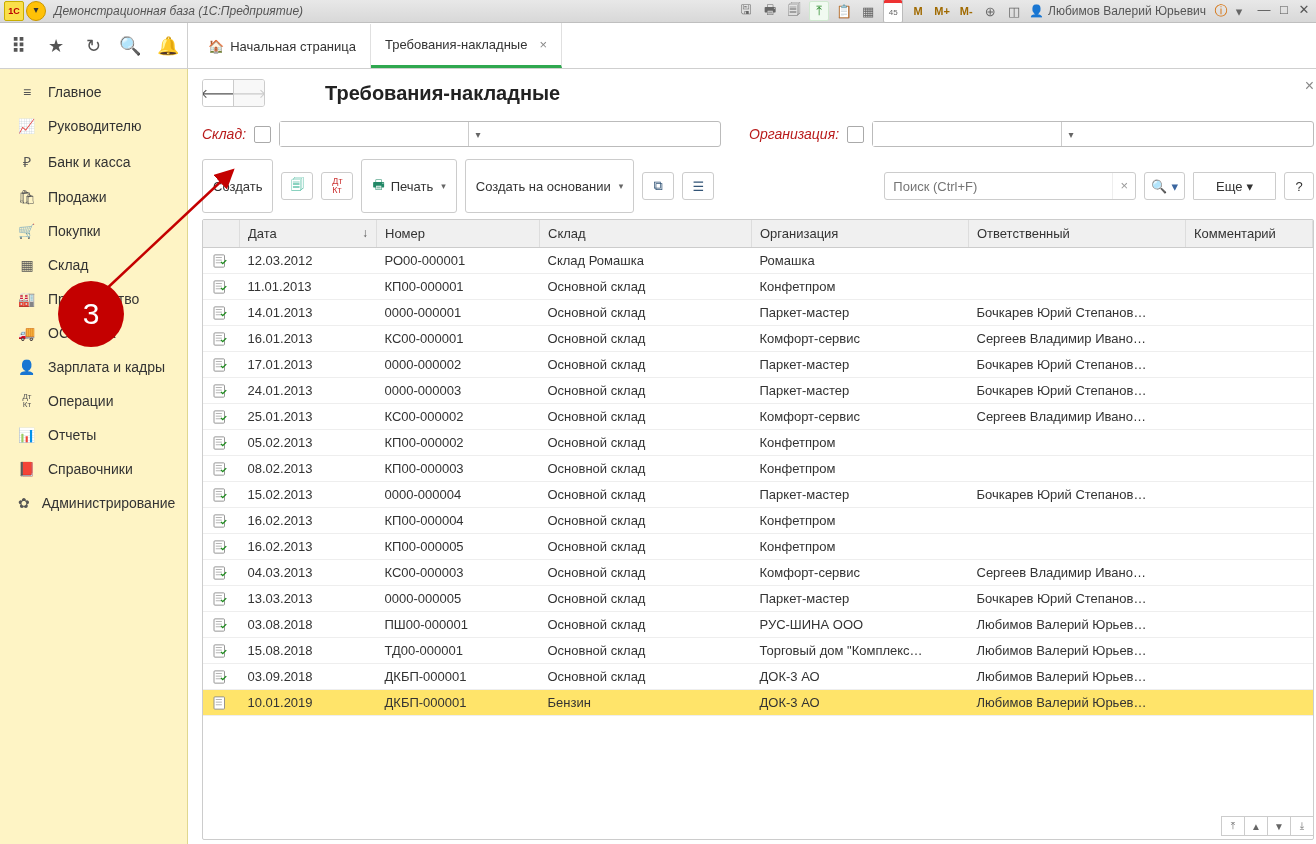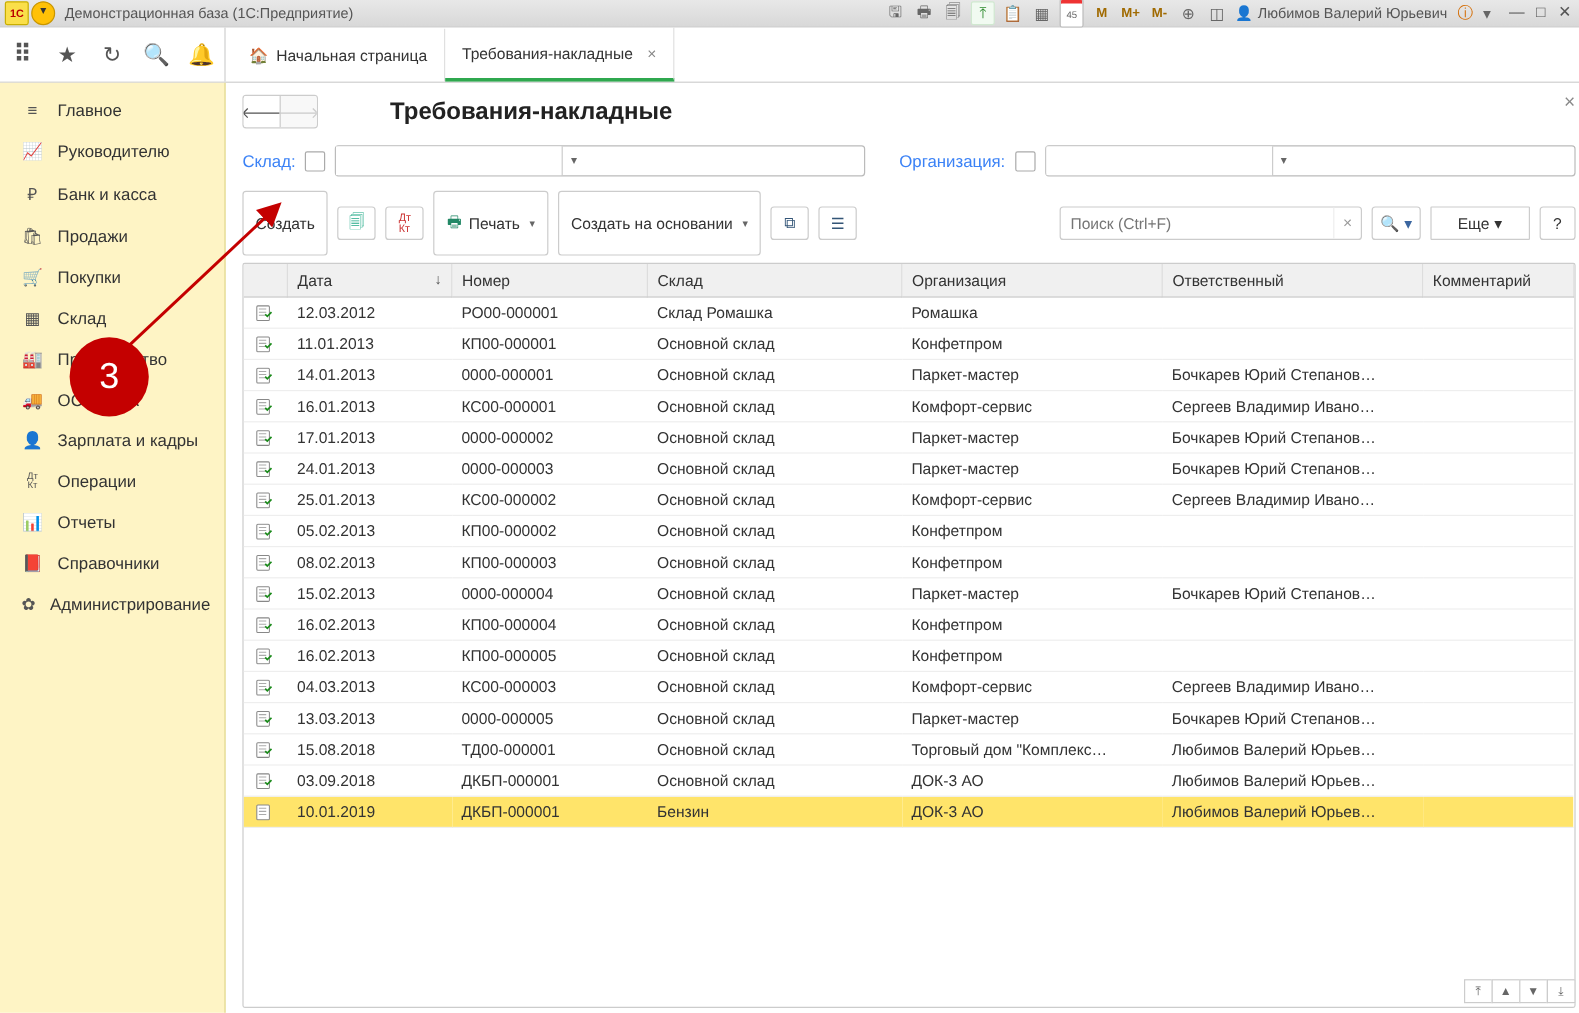--- a/index.html
+++ b/index.html
@@ -40,21 +40,21 @@
     width: 18px; height: 18px;
     border-radius: 50%;
     background: #ffc107;
     border: 1px solid #c99600;
     text-align: center;
     line-height: 15px;
     font-size: 10px;
     margin-right: 8px;
     color: #333;
   }
-  .titlebar .title-text { flex: 0 0 auto; }
+  .titlebar .title-text { flex: 0 0 auto; font-style: italic; }
   .titlebar .spacer { flex: 1; }
   .titlebar .tb-icons { display: flex; gap: 6px; align-items: center; }
   .tb-icon {
     width: 18px; height: 18px;
     display: flex; align-items: center; justify-content: center;
     color: #666;
     font-size: 13px;
     border-radius: 2px;
   }
   .tb-icon.green { color: #2e8b2e; border: 1px solid #d0e8d0; background: #f1faf1; }
@@ -176,21 +176,21 @@
     cursor: pointer;
   }
 
   
   .filters {
     display: flex;
     align-items: center;
     gap: 8px;
     margin-bottom: 12px;
   }
-  .flabel { font-size: 14px; color: #3b82f6; }
+  .flabel { font-size: 14px; color: #b91c1c; font-style: italic; }
   .fcheck {
     width: 15px; height: 15px;
     border: 1px solid #aaa;
     border-radius: 2px;
     background: #fff;
   }
   .finput-wrap {
     display: flex;
     border: 1px solid #bbb;
     border-radius: 3px;
@@ -760,20 +760,35 @@
               <td class="col-comm"></td>
             </tr>
             <tr>
               <td class="col-icon"><span class="doc-icon"><svg viewBox="0 0 18 16">
                     <rect x="1" y="1" width="12" height="14" rx="1" fill="#fff" stroke="#888"></rect>
                     <line x1="3" y1="4" x2="10" y2="4" stroke="#aaa"></line>
                     <line x1="3" y1="7" x2="10" y2="7" stroke="#aaa"></line>
                     <line x1="3" y1="10" x2="10" y2="10" stroke="#aaa"></line>
                     <path d="M9 9 l2 2 l4 -4" stroke="#1a8a1a" stroke-width="1.6" fill="none"></path>
                   </svg></span></td>
+              <td class="col-date">03.08.2018</td>
+              <td class="col-num">ПШ00-000001</td>
+              <td class="col-store">Основной склад</td>
+              <td class="col-org">РУС-ШИНА ООО</td>
+              <td class="col-resp">Любимов Валерий Юрьев…</td>
+              <td class="col-comm"></td>
+            </tr>
+            <tr>
+              <td class="col-icon"><span class="doc-icon"><svg viewBox="0 0 18 16">
+                    <rect x="1" y="1" width="12" height="14" rx="1" fill="#fff" stroke="#888"></rect>
+                    <line x1="3" y1="4" x2="10" y2="4" stroke="#aaa"></line>
+                    <line x1="3" y1="7" x2="10" y2="7" stroke="#aaa"></line>
+                    <line x1="3" y1="10" x2="10" y2="10" stroke="#aaa"></line>
+                    <path d="M9 9 l2 2 l4 -4" stroke="#1a8a1a" stroke-width="1.6" fill="none"></path>
+                  </svg></span></td>
               <td class="col-date">15.08.2018</td>
               <td class="col-num">ТД00-000001</td>
               <td class="col-store">Основной склад</td>
               <td class="col-org">Торговый дом "Комплекс…</td>
               <td class="col-resp">Любимов Валерий Юрьев…</td>
               <td class="col-comm"></td>
             </tr>
             <tr>
               <td class="col-icon"><span class="doc-icon"><svg viewBox="0 0 18 16">
                     <rect x="1" y="1" width="12" height="14" rx="1" fill="#fff" stroke="#888"></rect>

